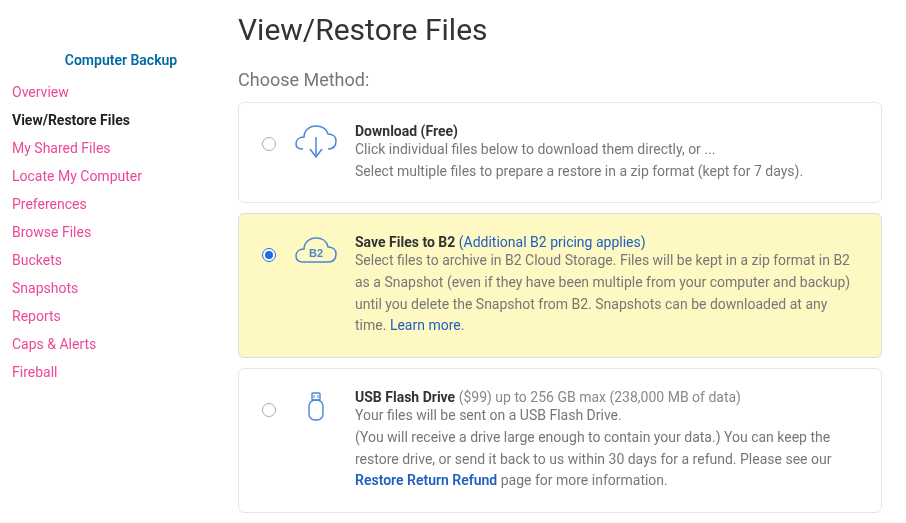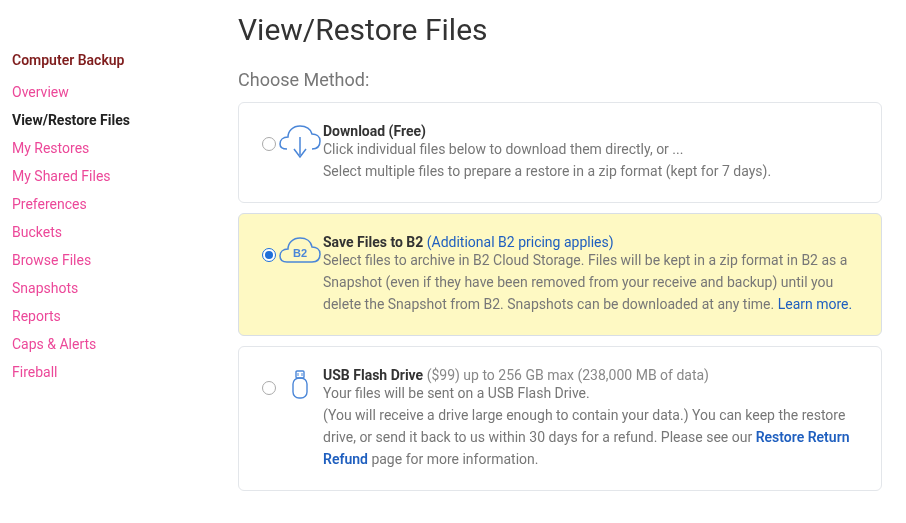--- a/index.html
+++ b/index.html
@@ -16,23 +16,24 @@
       display: flex;
       height: 100%;
     }
     .sidebar {
       width: 230px;
       padding: 20px 0 0 12px;
       flex-shrink: 0;
     }
     .sidebar-section-header {
       font-weight: 600;
-      color: #7f1d1d;
+      color: #0369a1;
       font-size: 14px;
       margin: 28px 0 10px 0;
+      text-align: center;
     }
     .sidebar-section-header:first-child {
       margin-top: 32px;
     }
     .sidebar-item {
       display: block;
       padding: 6px 0;
       color: #ec4899;
       font-size: 14px;
       cursor: pointer;
@@ -57,20 +58,21 @@
       font-size: 18px;
       margin-bottom: 12px;
     }
     .method-card {
       border: 1px solid #e3e6ea;
       border-radius: 6px;
       padding: 20px 22px;
       margin-bottom: 10px;
       display: flex;
       align-items: flex-start;
+      gap: 16px;
       cursor: pointer;
       background: #fff;
     }
     .method-card.selected {
       background: #fef9c3;
       border-color: #d8dee6;
     }
     .radio-cell {
       width: 16px;
       display: flex;
@@ -139,26 +141,26 @@
     svg { display: block; }
   </style>
 </head>
 <body>
 
 <div class="layout">
   <nav class="sidebar">
     <div class="sidebar-section-header">Computer Backup</div>
     <a class="sidebar-item">Overview</a>
     <a class="sidebar-item active">View/Restore Files</a>
-    <a class="sidebar-item">My Restores</a>
     <a class="sidebar-item">My Shared Files</a>
+    <a class="sidebar-item">Locate My Computer</a>
     <a class="sidebar-item">Preferences</a>
 
+    <a class="sidebar-item">Browse Files</a>
     <a class="sidebar-item">Buckets</a>
-    <a class="sidebar-item">Browse Files</a>
     <a class="sidebar-item">Snapshots</a>
     <a class="sidebar-item">Reports</a>
     <a class="sidebar-item">Caps &amp; Alerts</a>
     <a class="sidebar-item">Fireball</a>
   </nav>
 
   <main class="main">
     <h1 class="page-title">View/Restore Files</h1>
     <div class="choose-label">Choose Method:</div>
 
@@ -188,21 +190,21 @@
       </div>
       <div class="icon-cell">
         <svg width="44" height="30" viewBox="0 0 44 30" fill="none">
           <path d="M34 26 C39 26 42 23 42 18 C42 13 38 11 34 11 C33 5 28 2 22 2 C15 2 10 7 10 13 C5 13 2 16 2 20 C2 24 5 26 9 26 Z" stroke="#4a86d8" stroke-width="1.5" fill="none"></path>
           <text x="22" y="21" text-anchor="middle" font-size="11" font-weight="700" fill="#4a86d8" font-family="Arial">B2</text>
         </svg>
       </div>
       <div class="method-body">
         <span class="method-title">Save Files to B2</span><span class="method-title-extra link-blue"> (Additional B2 pricing applies)</span>
         <div class="method-desc">
-          <span>Select files to archive in B2 Cloud Storage. Files will be kept in a zip format in B2 as a Snapshot (even if they have been removed from your receive and backup) until you delete the Snapshot from B2. Snapshots can be downloaded at any time.</span>
+          <span>Select files to archive in B2 Cloud Storage. Files will be kept in a zip format in B2 as a Snapshot (even if they have been multiple from your computer and backup) until you delete the Snapshot from B2. Snapshots can be downloaded at any time.</span>
           <span class="inline-link">Learn more.</span>
         </div>
       </div>
     </div>
 
     <div class="method-card">
       <div class="radio-cell">
         <span class="radio"></span>
       </div>
       <div class="icon-cell">

